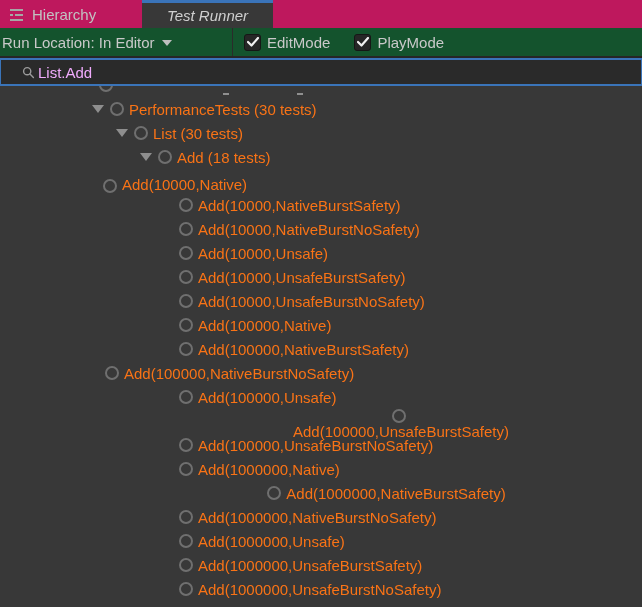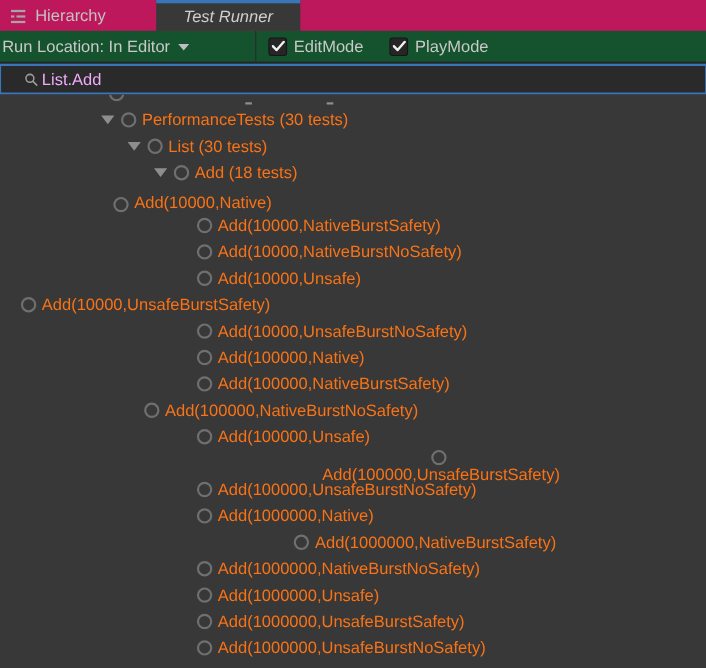--- a/index.html
+++ b/index.html
@@ -168,41 +168,41 @@
         <div class="trow" style="padding-left: 160px;">
           <span class="tri-spacer"></span>
           <span class="ring"></span>
           <span>Add(10000,NativeBurstNoSafety)</span>
         </div>
         <div class="trow" style="padding-left: 160px;">
           <span class="tri-spacer"></span>
           <span class="ring"></span>
           <span>Add(10000,Unsafe)</span>
         </div>
-        <div class="trow" style="">
+        <div class="trow" style="padding-left: 160px;">
           <span class="tri-spacer"></span>
           <span class="ring"></span>
           <span>Add(10000,UnsafeBurstSafety)</span>
         </div>
         <div class="trow" style="padding-left: 160px;">
           <span class="tri-spacer"></span>
           <span class="ring"></span>
           <span>Add(10000,UnsafeBurstNoSafety)</span>
         </div>
         <div class="trow" style="padding-left: 160px;">
           <span class="tri-spacer"></span>
           <span class="ring"></span>
           <span>Add(100000,Native)</span>
         </div>
         <div class="trow" style="padding-left: 160px;">
           <span class="tri-spacer"></span>
           <span class="ring"></span>
           <span>Add(100000,NativeBurstSafety)</span>
         </div>
-        <div class="trow" style="padding-left: 112px;">
+        <div class="trow" style="padding-left: 86px;">
           <span class="tri-spacer"></span>
           <span class="ring"></span>
           <span>Add(100000,NativeBurstNoSafety)</span>
         </div>
         <div class="trow" style="padding-left: 160px;">
           <span class="tri-spacer"></span>
           <span class="ring"></span>
           <span>Add(100000,Unsafe)</span>
         </div>
         <div class="trow" style="padding-left: 160px; flex-direction: column;">

